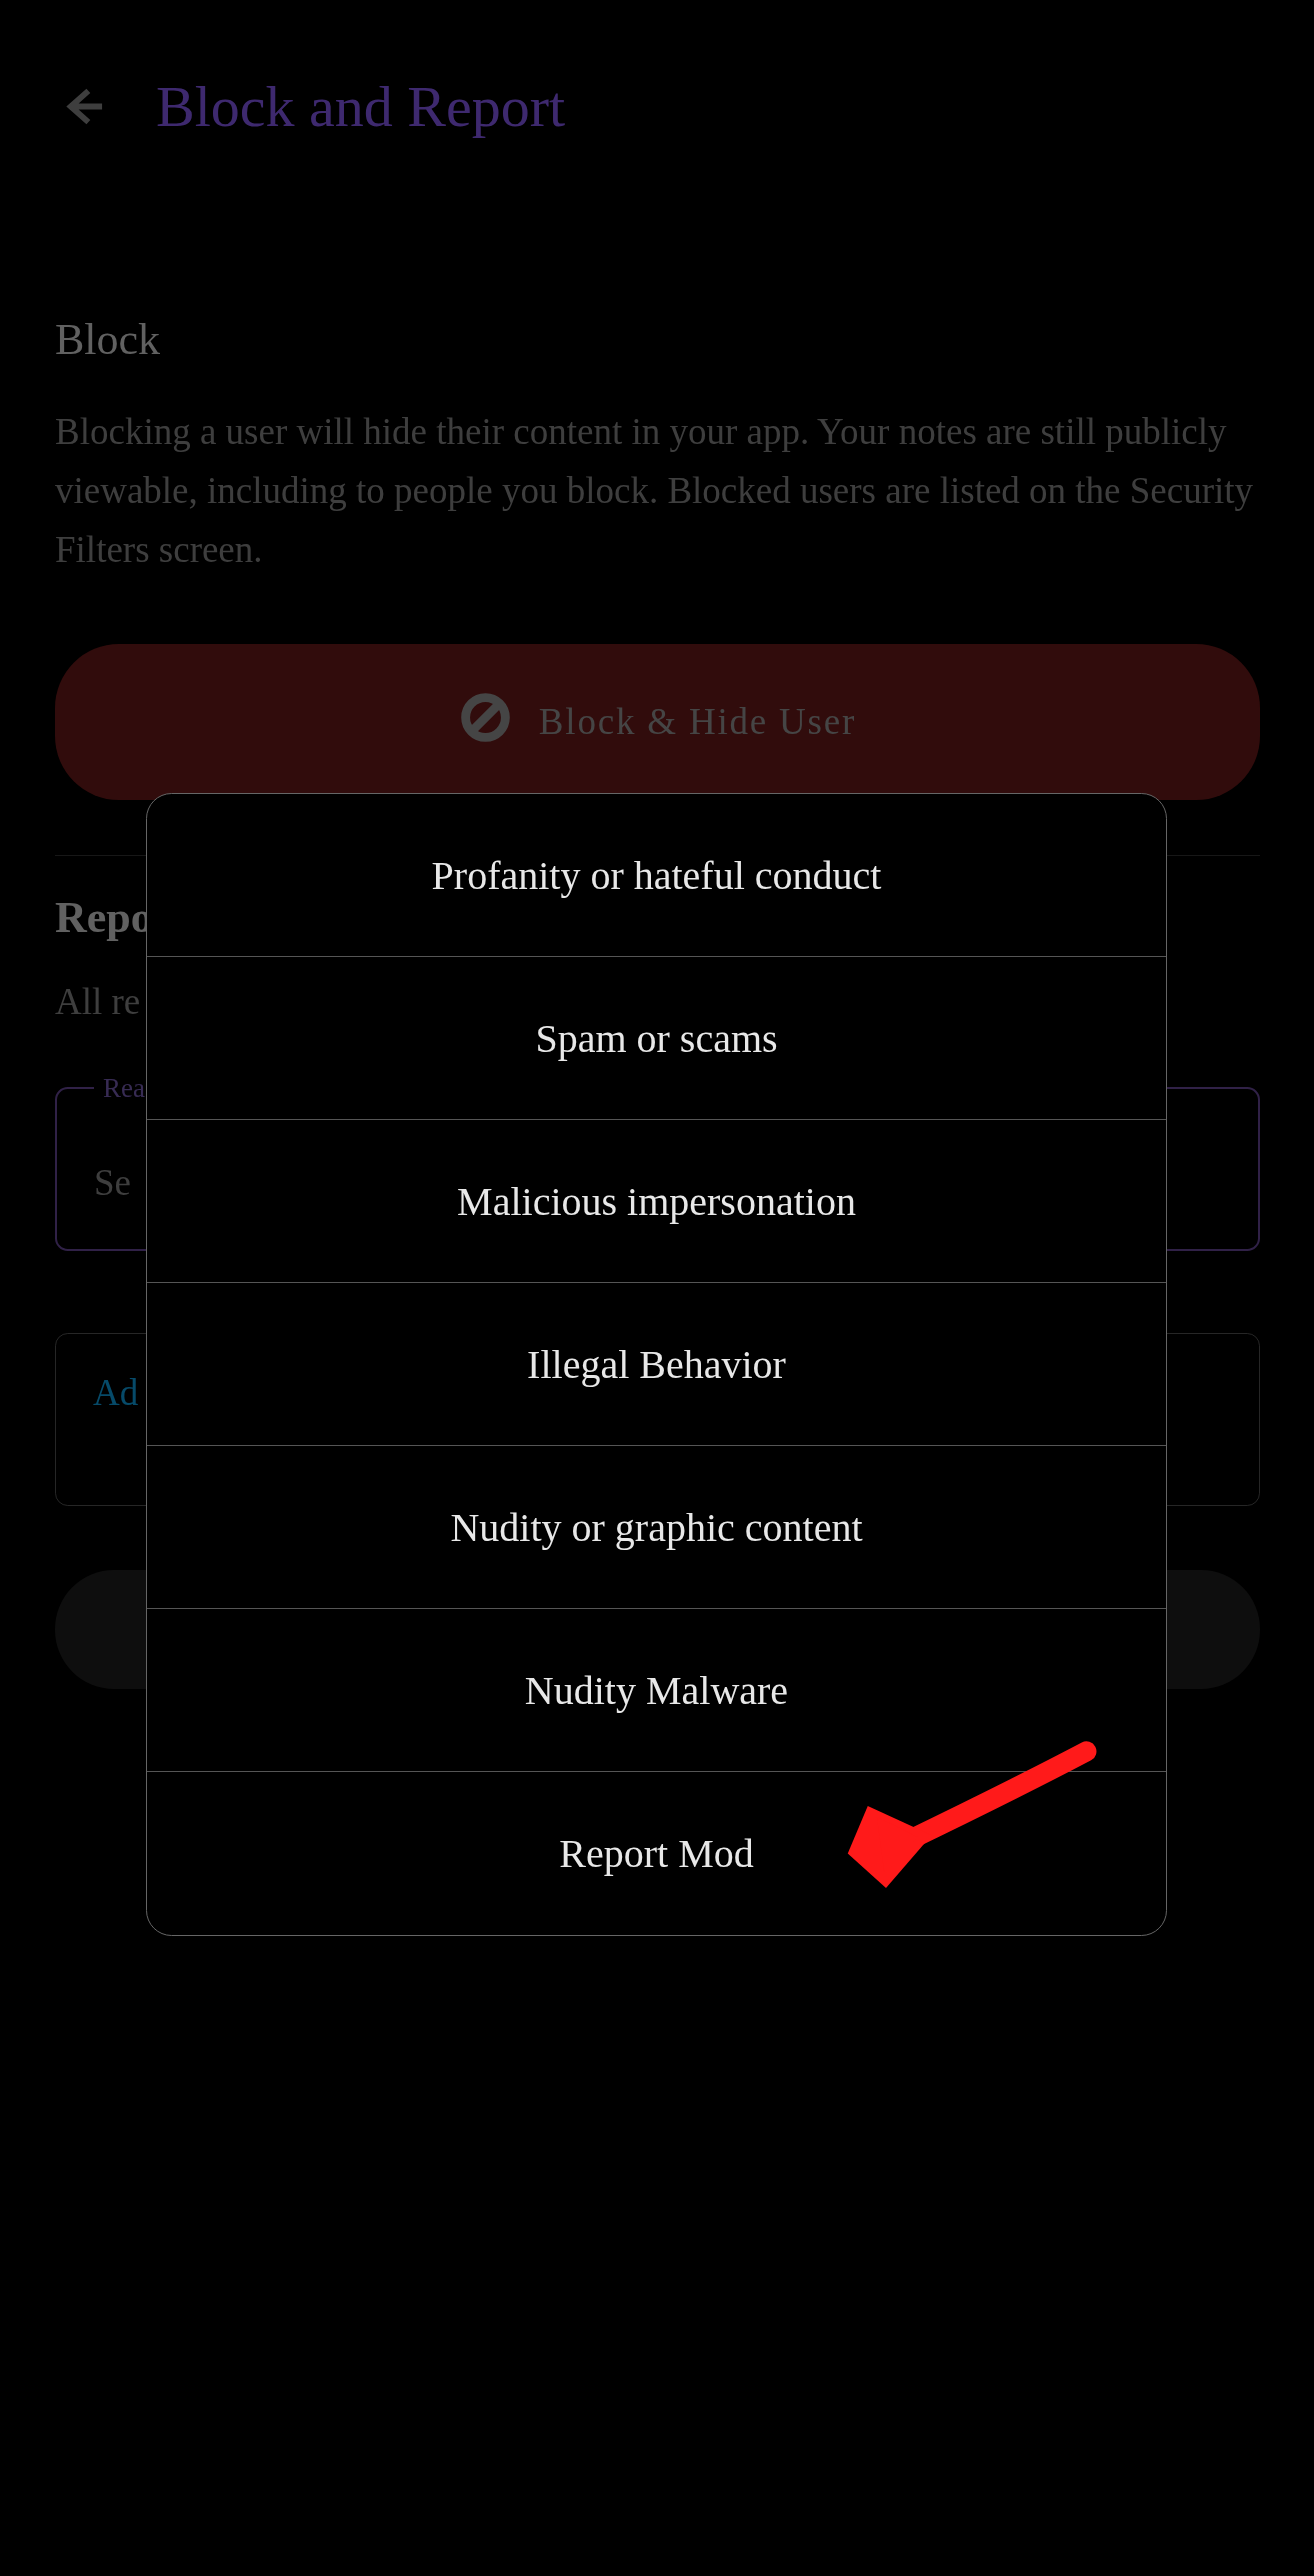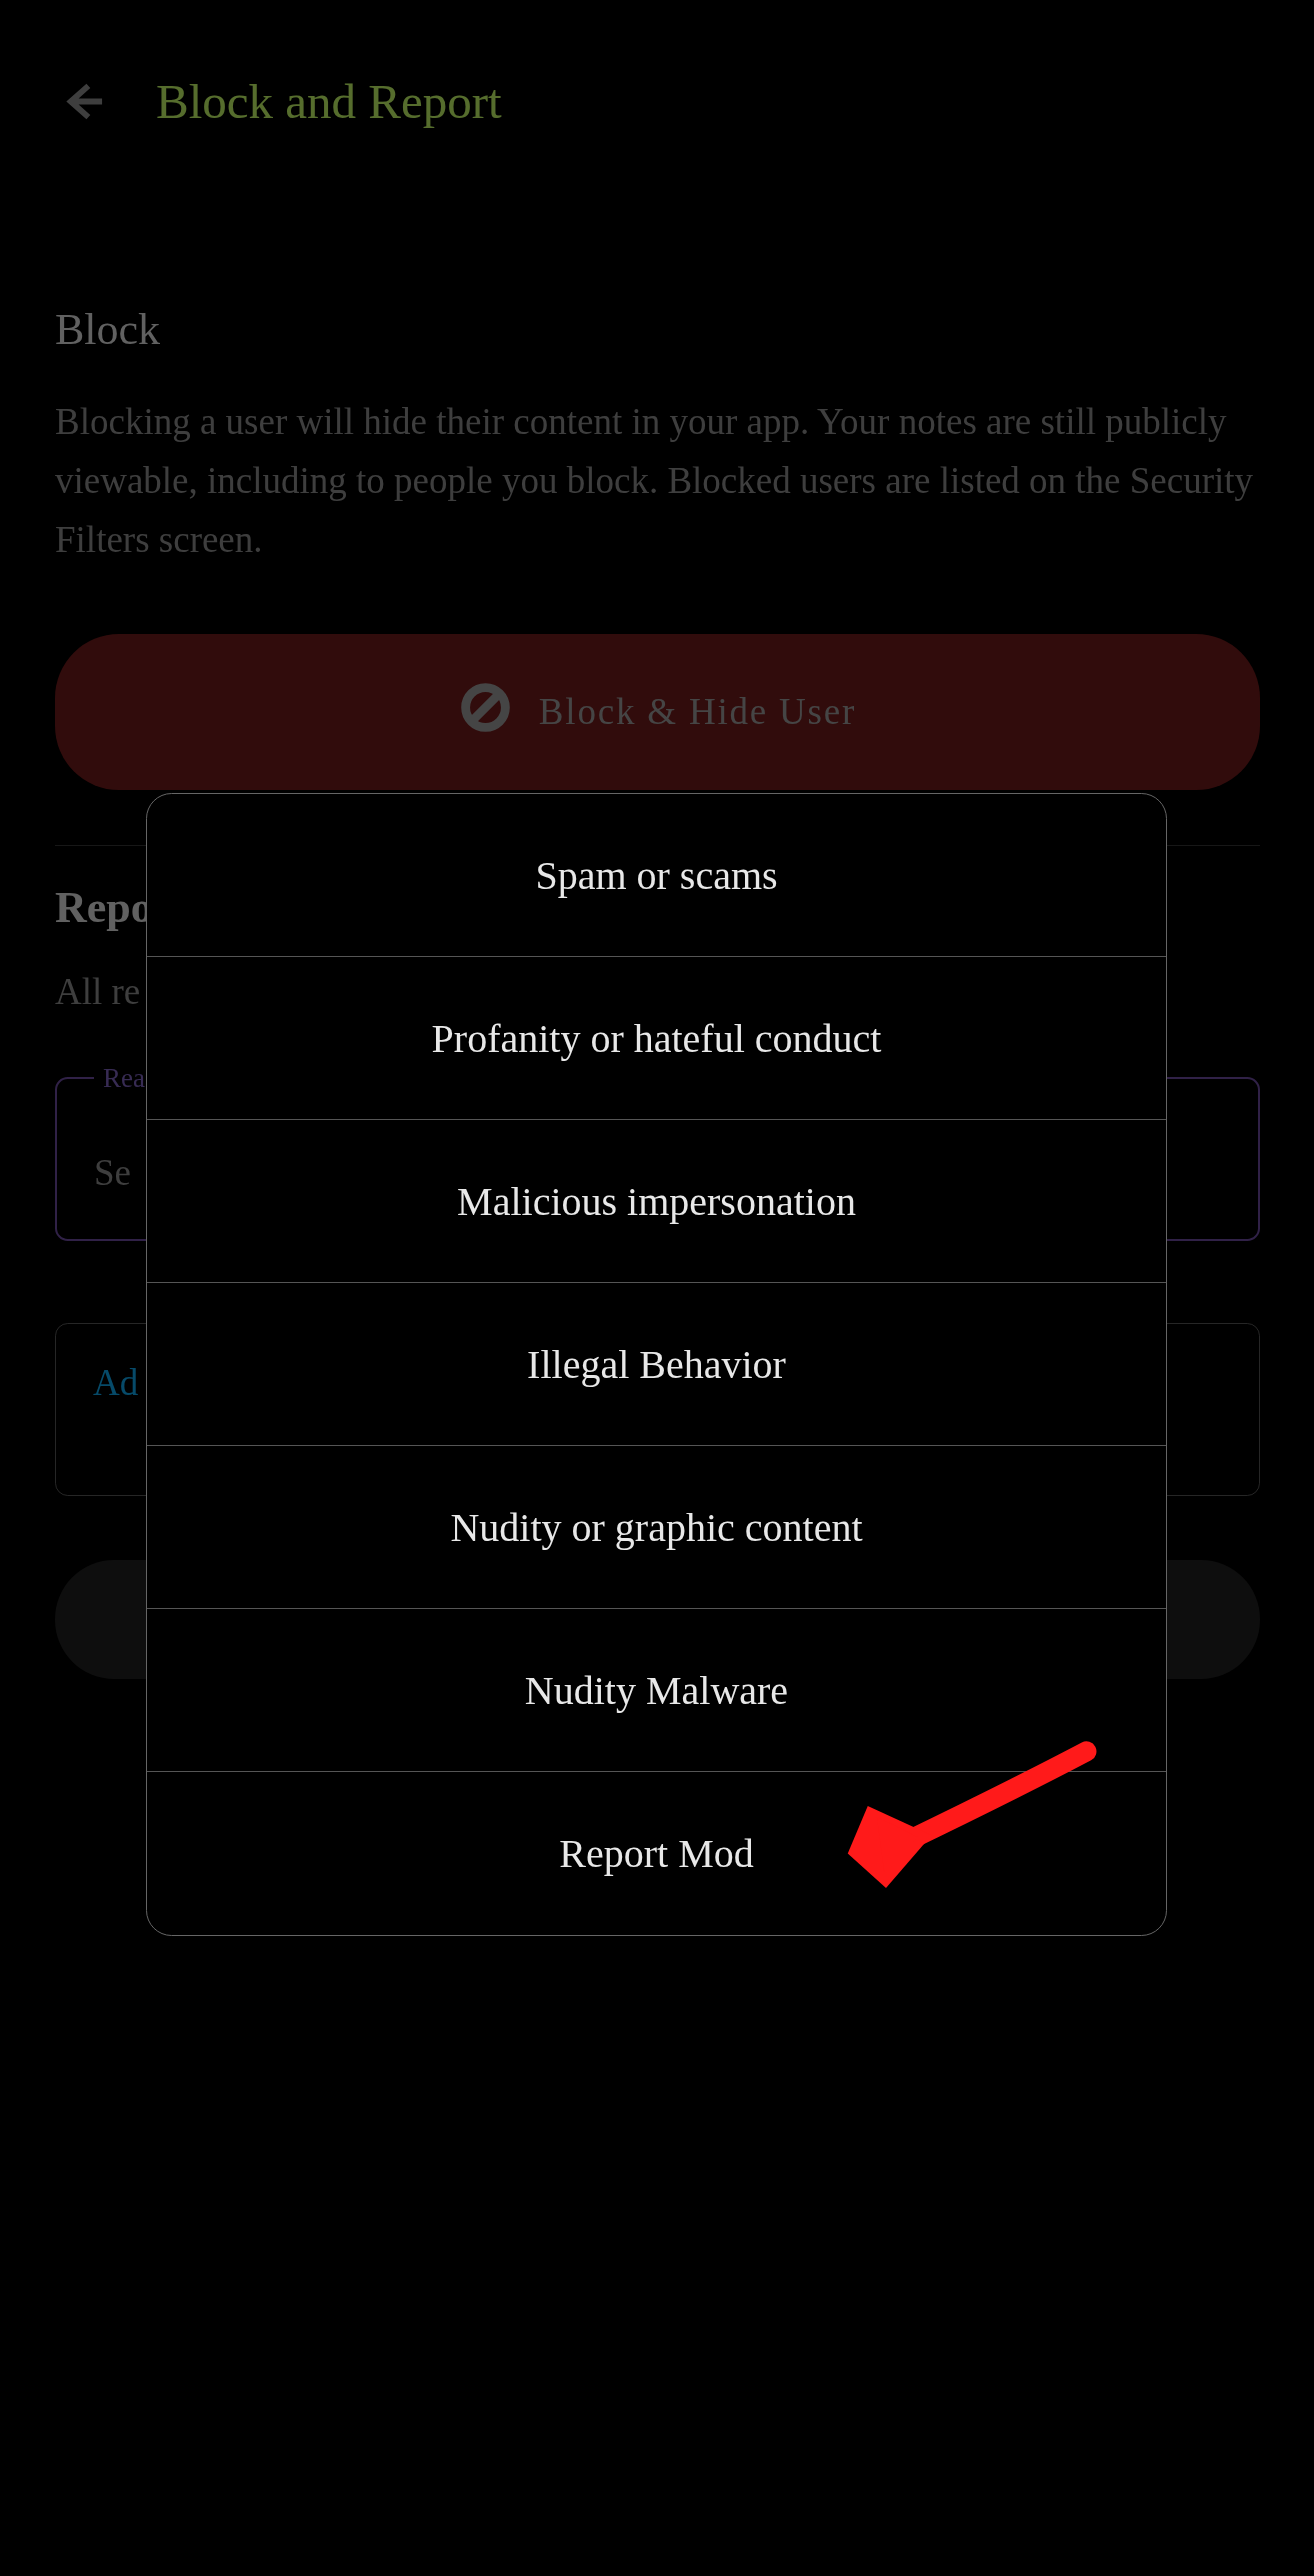--- a/index.html
+++ b/index.html
@@ -42,22 +42,22 @@
     color: #8a8a8a;
   }
   .back-arrow svg {
     width: 47px;
     height: 47px;
     stroke: #8a8a8a;
     stroke-width: 3;
     fill: none;
   }
   .header-title {
-    font-size: 49px;
-    color: #bef264;
+    font-size: 58px;
+    color: #8b5cf6;
     font-weight: 500;
   }
   .content {
     padding: 0 55px;
   }
   .section-heading {
     font-size: 44px;
     color: #d8d8d8;
     font-weight: 400;
     margin-top: 137px;
@@ -221,22 +221,22 @@
     <div class="textarea-box">
       <div class="textarea-placeholder">Ad</div>
     </div>
 
     <div class="submit-button"></div>
   </div>
 
   <div class="dimmer"></div>
 
   <div class="modal">
+    <div class="modal-item">Profanity or hateful conduct</div>
     <div class="modal-item">Spam or scams</div>
-    <div class="modal-item">Profanity or hateful conduct</div>
     <div class="modal-item">Malicious impersonation</div>
     <div class="modal-item">Illegal Behavior</div>
     <div class="modal-item">Nudity or graphic content</div>
     <div class="modal-item">Nudity Malware</div>
     <div class="modal-item">Report Mod</div>
   </div>
 
   <svg class="annotation" style="left:831px; top:1735px; width:274px; height:164px;" viewBox="0 0 300 180">
 
     <path d="M 280 18 Q 200 60 80 118" stroke="#ff1a1a" stroke-width="22" fill="none" stroke-linecap="round"></path>

